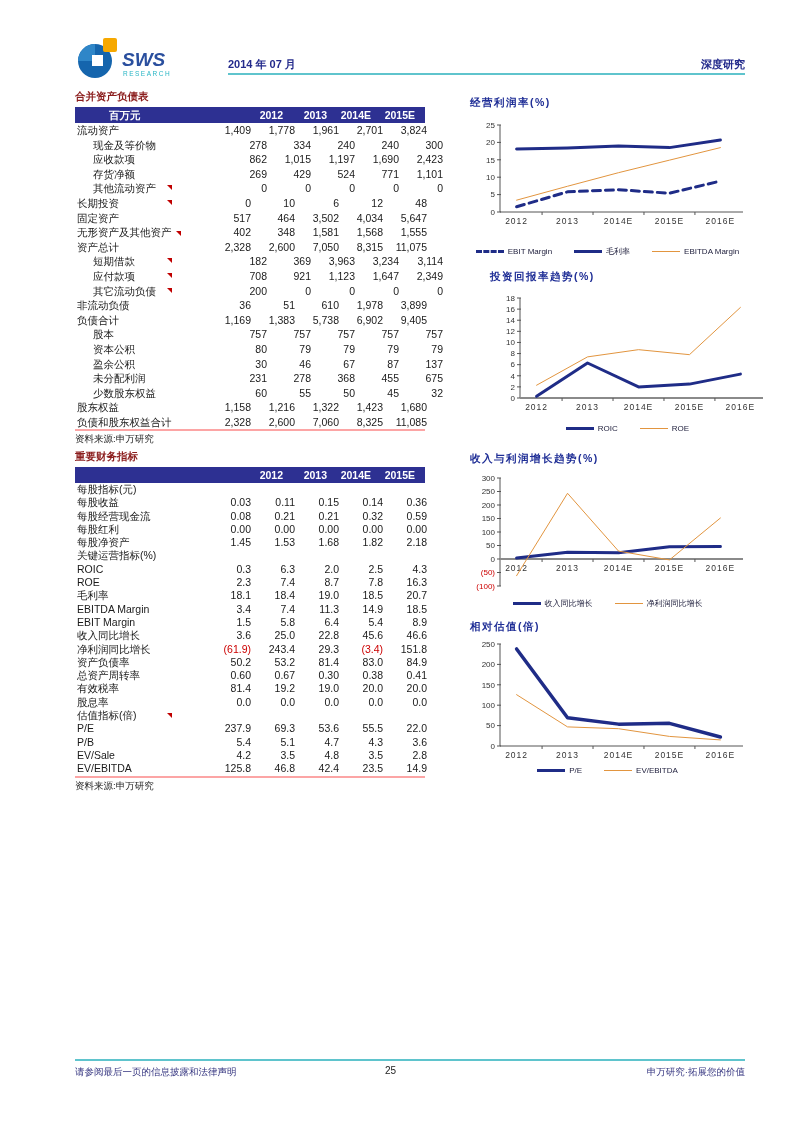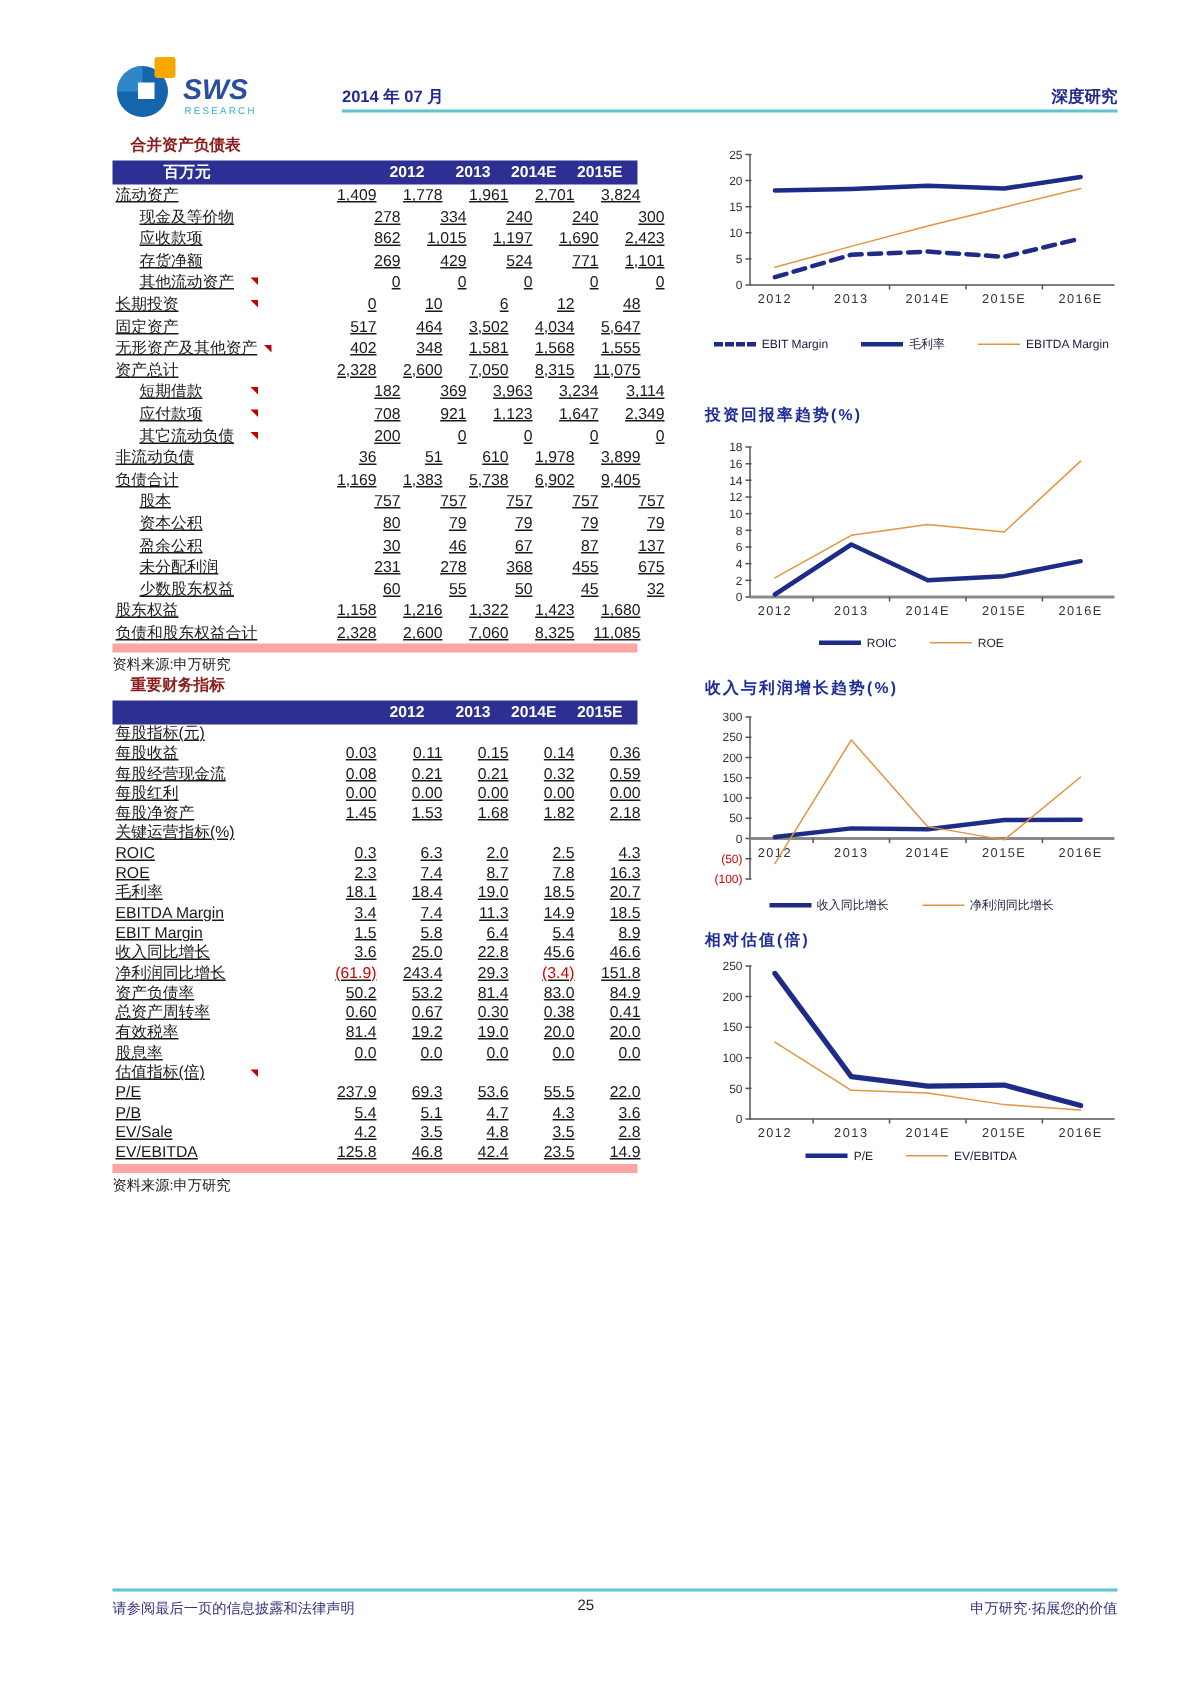--- a/index.html
+++ b/index.html
@@ -7,25 +7,25 @@
   #page{position:relative;width:800px;height:1132px;background:#fff;overflow:hidden;}
 
   
   #logo{position:absolute;left:74px;top:34px;}
   .hdr-date{position:absolute;left:228px;top:57px;font-size:11px;font-weight:bold;color:#232a8c;}
   .hdr-type{position:absolute;right:55px;top:57px;font-size:11px;font-weight:bold;color:#232a8c;}
   .hdr-rule{position:absolute;left:228px;right:55px;top:73px;height:2px;background:#5fc4cd;}
 
   
   .table-block{position:absolute;left:75px;width:350px;}
-  .tbl-title{font-size:10.5px;font-weight:bold;color:#8b1d1d;margin-bottom:3px;margin-left:12px;}
+  .tbl-title{font-size:10.5px;font-weight:bold;color:#8b1d1d;margin-bottom:3px;}
   .thead{display:flex;background:#2d3092;color:#fff;font-weight:bold;font-size:10.5px;height:16px;line-height:16px;padding-left:32px;}
   .thead .unit{flex:0 0 130px;padding-left:2px;}
   .thead .hcol{flex:0 0 44px;text-align:right;}
-  .tbody{border-bottom:6px solid #fca5a5;text-decoration:underline;}
+  .tbody{border-bottom:2px solid #fca5a5;}
   .trow{display:flex;font-size:10.5px;}
   .t-bs .trow{height:14.6px;line-height:14.6px;}
   .t-km .trow{height:13.3px;line-height:13.3px;}
   .tlabel{flex:0 0 130px;position:relative;white-space:nowrap;padding-left:2px;}
   .tlabel.ind{padding-left:18px;}
   .tval{flex:0 0 44px;text-align:right;}
   .tval.neg{color:#cc0000;}
   .mk{display:inline-block;width:0;height:0;border-top:5px solid #c00000;border-left:5px solid transparent;}
   .mk.abs{position:absolute;left:92px;top:4px;}
   .mk.inl{margin-left:4px;vertical-align:middle;}
@@ -433,20 +433,21 @@
           <span class="tval">46.8</span>
           <span class="tval">42.4</span>
           <span class="tval">23.5</span>
           <span class="tval">14.9</span>
         </div>
       </div>
     <div class="tsource">资料来源:申万研究</div>
   </div>
 
   <div class="chart-block" id="chart-0" style="top:96px;">
+      <div class="chart-title" style="margin-bottom: 6px;">经营利润率(%)</div>
       <svg width="275" height="112" class="chart-svg">
         <line x1="30" y1="7" x2="30" y2="94" stroke="#555" stroke-width="1"></line>
         <line x1="27" y1="94" x2="31" y2="94" stroke="#555" stroke-width="1"></line>
         <text x="25" y="96.8" text-anchor="end" font-size="8" fill="#333">0</text>
         <line x1="27" y1="76.60000000000001" x2="31" y2="76.60000000000001" stroke="#555" stroke-width="1"></line>
         <text x="25" y="79.4" text-anchor="end" font-size="8" fill="#333">5</text>
         <line x1="27" y1="59.199999999999996" x2="31" y2="59.199999999999996" stroke="#555" stroke-width="1"></line>
         <text x="25" y="61.99999999999999" text-anchor="end" font-size="8" fill="#333">10</text>
         <line x1="27" y1="41.800000000000004" x2="31" y2="41.800000000000004" stroke="#555" stroke-width="1"></line>
         <text x="25" y="44.6" text-anchor="end" font-size="8" fill="#333">15</text>
@@ -476,21 +477,21 @@
         <span class="legend-item">
           <span class="legend-swatch" style="border-top: 3px solid rgb(31, 44, 135);"></span>
           <span class="legend-label">毛利率</span>
         </span>
         <span class="legend-item">
           <span class="legend-swatch" style="border-top: 1px solid rgb(226, 149, 63);"></span>
           <span class="legend-label">EBITDA Margin</span>
         </span>
       </div>
     </div>
-  <div class="chart-block" id="chart-1" style="top:270px;">
+  <div class="chart-block" id="chart-1" style="top:270px;margin-left:20px;">
       <div class="chart-title" style="margin-bottom: 6px;">投资回报率趋势(%)</div>
       <svg width="275" height="124" class="chart-svg">
         <line x1="30" y1="6" x2="30" y2="106" stroke="#555" stroke-width="1"></line>
         <line x1="27" y1="106" x2="31" y2="106" stroke="#555" stroke-width="1"></line>
         <text x="25" y="108.8" text-anchor="end" font-size="8" fill="#333">0</text>
         <line x1="27" y1="94.88888888888889" x2="31" y2="94.88888888888889" stroke="#555" stroke-width="1"></line>
         <text x="25" y="97.68888888888888" text-anchor="end" font-size="8" fill="#333">2</text>
         <line x1="27" y1="83.77777777777779" x2="31" y2="83.77777777777779" stroke="#555" stroke-width="1"></line>
         <text x="25" y="86.57777777777778" text-anchor="end" font-size="8" fill="#333">4</text>
         <line x1="27" y1="72.66666666666667" x2="31" y2="72.66666666666667" stroke="#555" stroke-width="1"></line>

